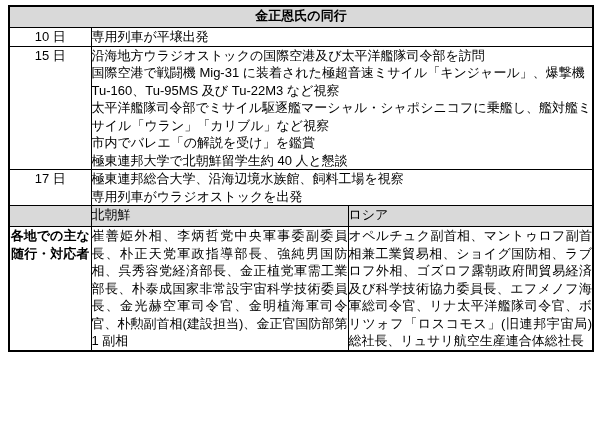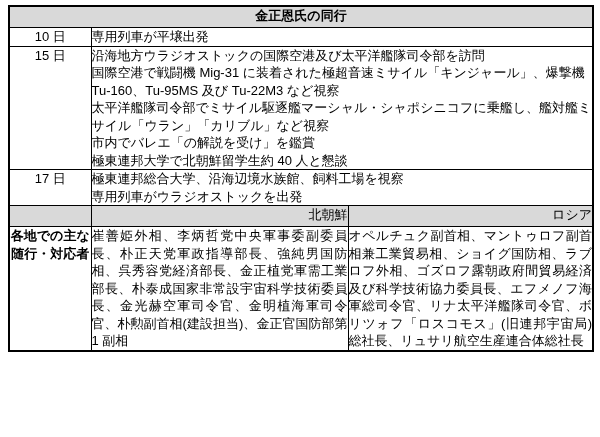--- a/index.html
+++ b/index.html
@@ -41,21 +41,21 @@
     line-height: 20px;
   }
   td.date-cell {
     text-align: center;
     white-space: nowrap;
   }
   td.content-cell {
     padding: 0 7px;
   }
   td.subhead-cell {
-    text-align: right;
+    text-align: left;
     height: 20px;
     line-height: 20px;
   }
   td.rowhead-cell {
     font-weight: bold;
     text-align: center;
     vertical-align: middle;
     font-size: 13px;
     line-height: 17px;
   }

